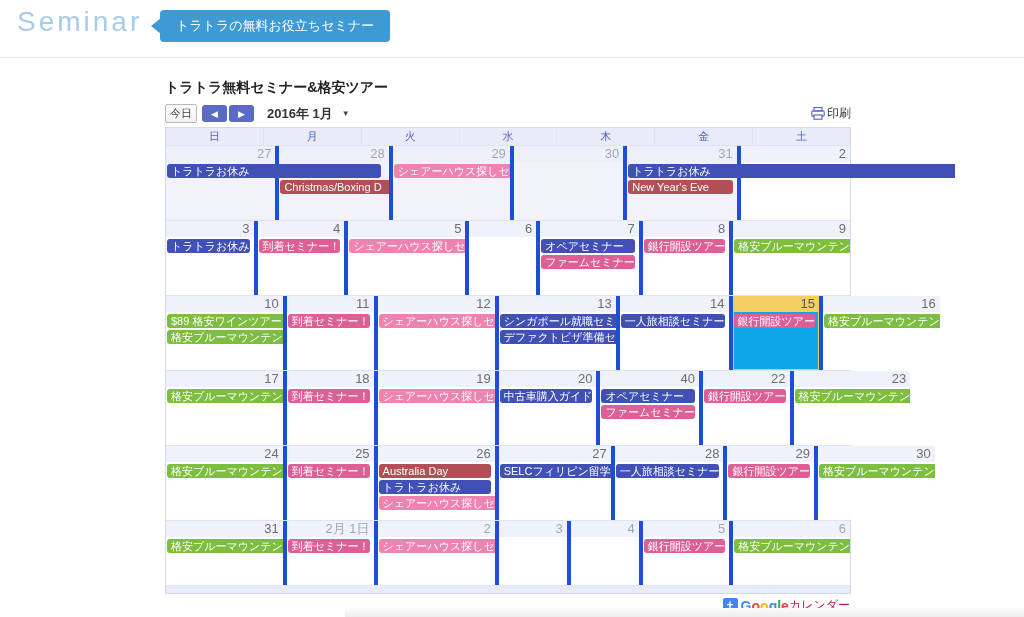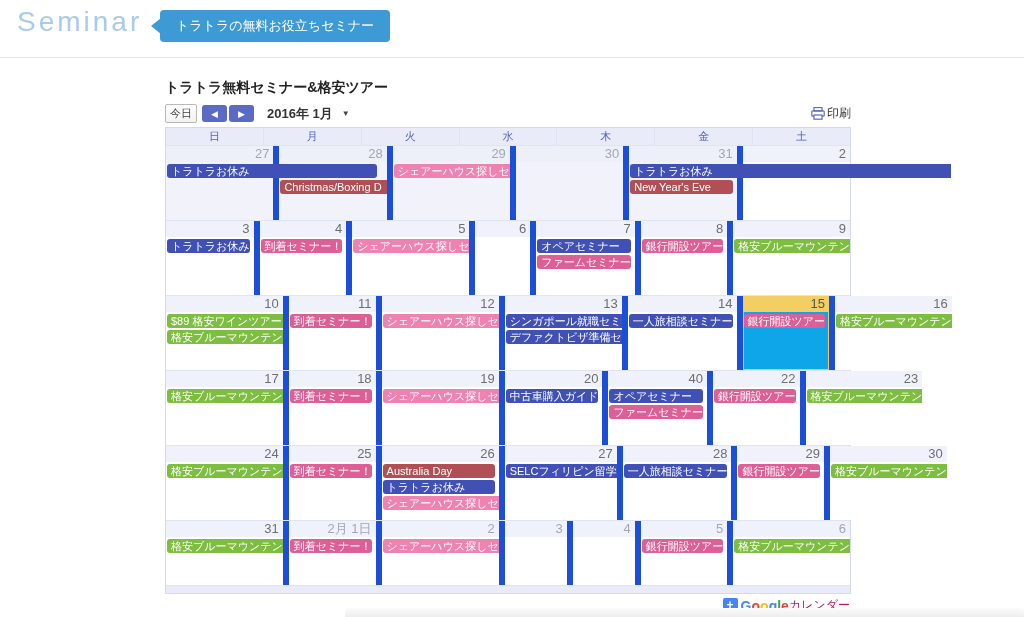--- a/index.html
+++ b/index.html
@@ -55,21 +55,21 @@
   .grid { border:1px solid #d5d9ec; background:#fff; }
   .dow-row { display:flex; background:#e9ebf8; height:17px; }
   .dow {
     flex:1; text-align:center; font-size:11px; line-height:17px;
     color:#5463c1; border-left:1px solid #dfe2f1;
   }
   .dow:first-child { border-left:none; }
 
   .week { display:flex; border-top:1px solid #e0e3f1; min-height:75px; }
   .week:last-child { min-height:65px; }
-  .cell { flex:1; border-left:6px solid #1d4ed8; background:#fff; position:relative; }
+  .cell { flex:1; border-left:4px solid #1d4ed8; background:#fff; position:relative; }
   .cell:first-child { border-left:none; }
   .cell.tint { background:#f2f3fa; }
   .cell .date {
     height:16px; line-height:16px; text-align:right; padding-right:4px;
     font-size:13px; color:#6e6e6e; background:#f0f2fb;
   }
   .cell.tint .date { background:#eef0f9; }
   .cell.out .date { color:#a2a6b5; }
   .cell.today { background:#0ea5e9; box-shadow:inset 0 0 0 1px #efc95c; }
   .cell.today .date { background:#f3ce62; color:#555; }

